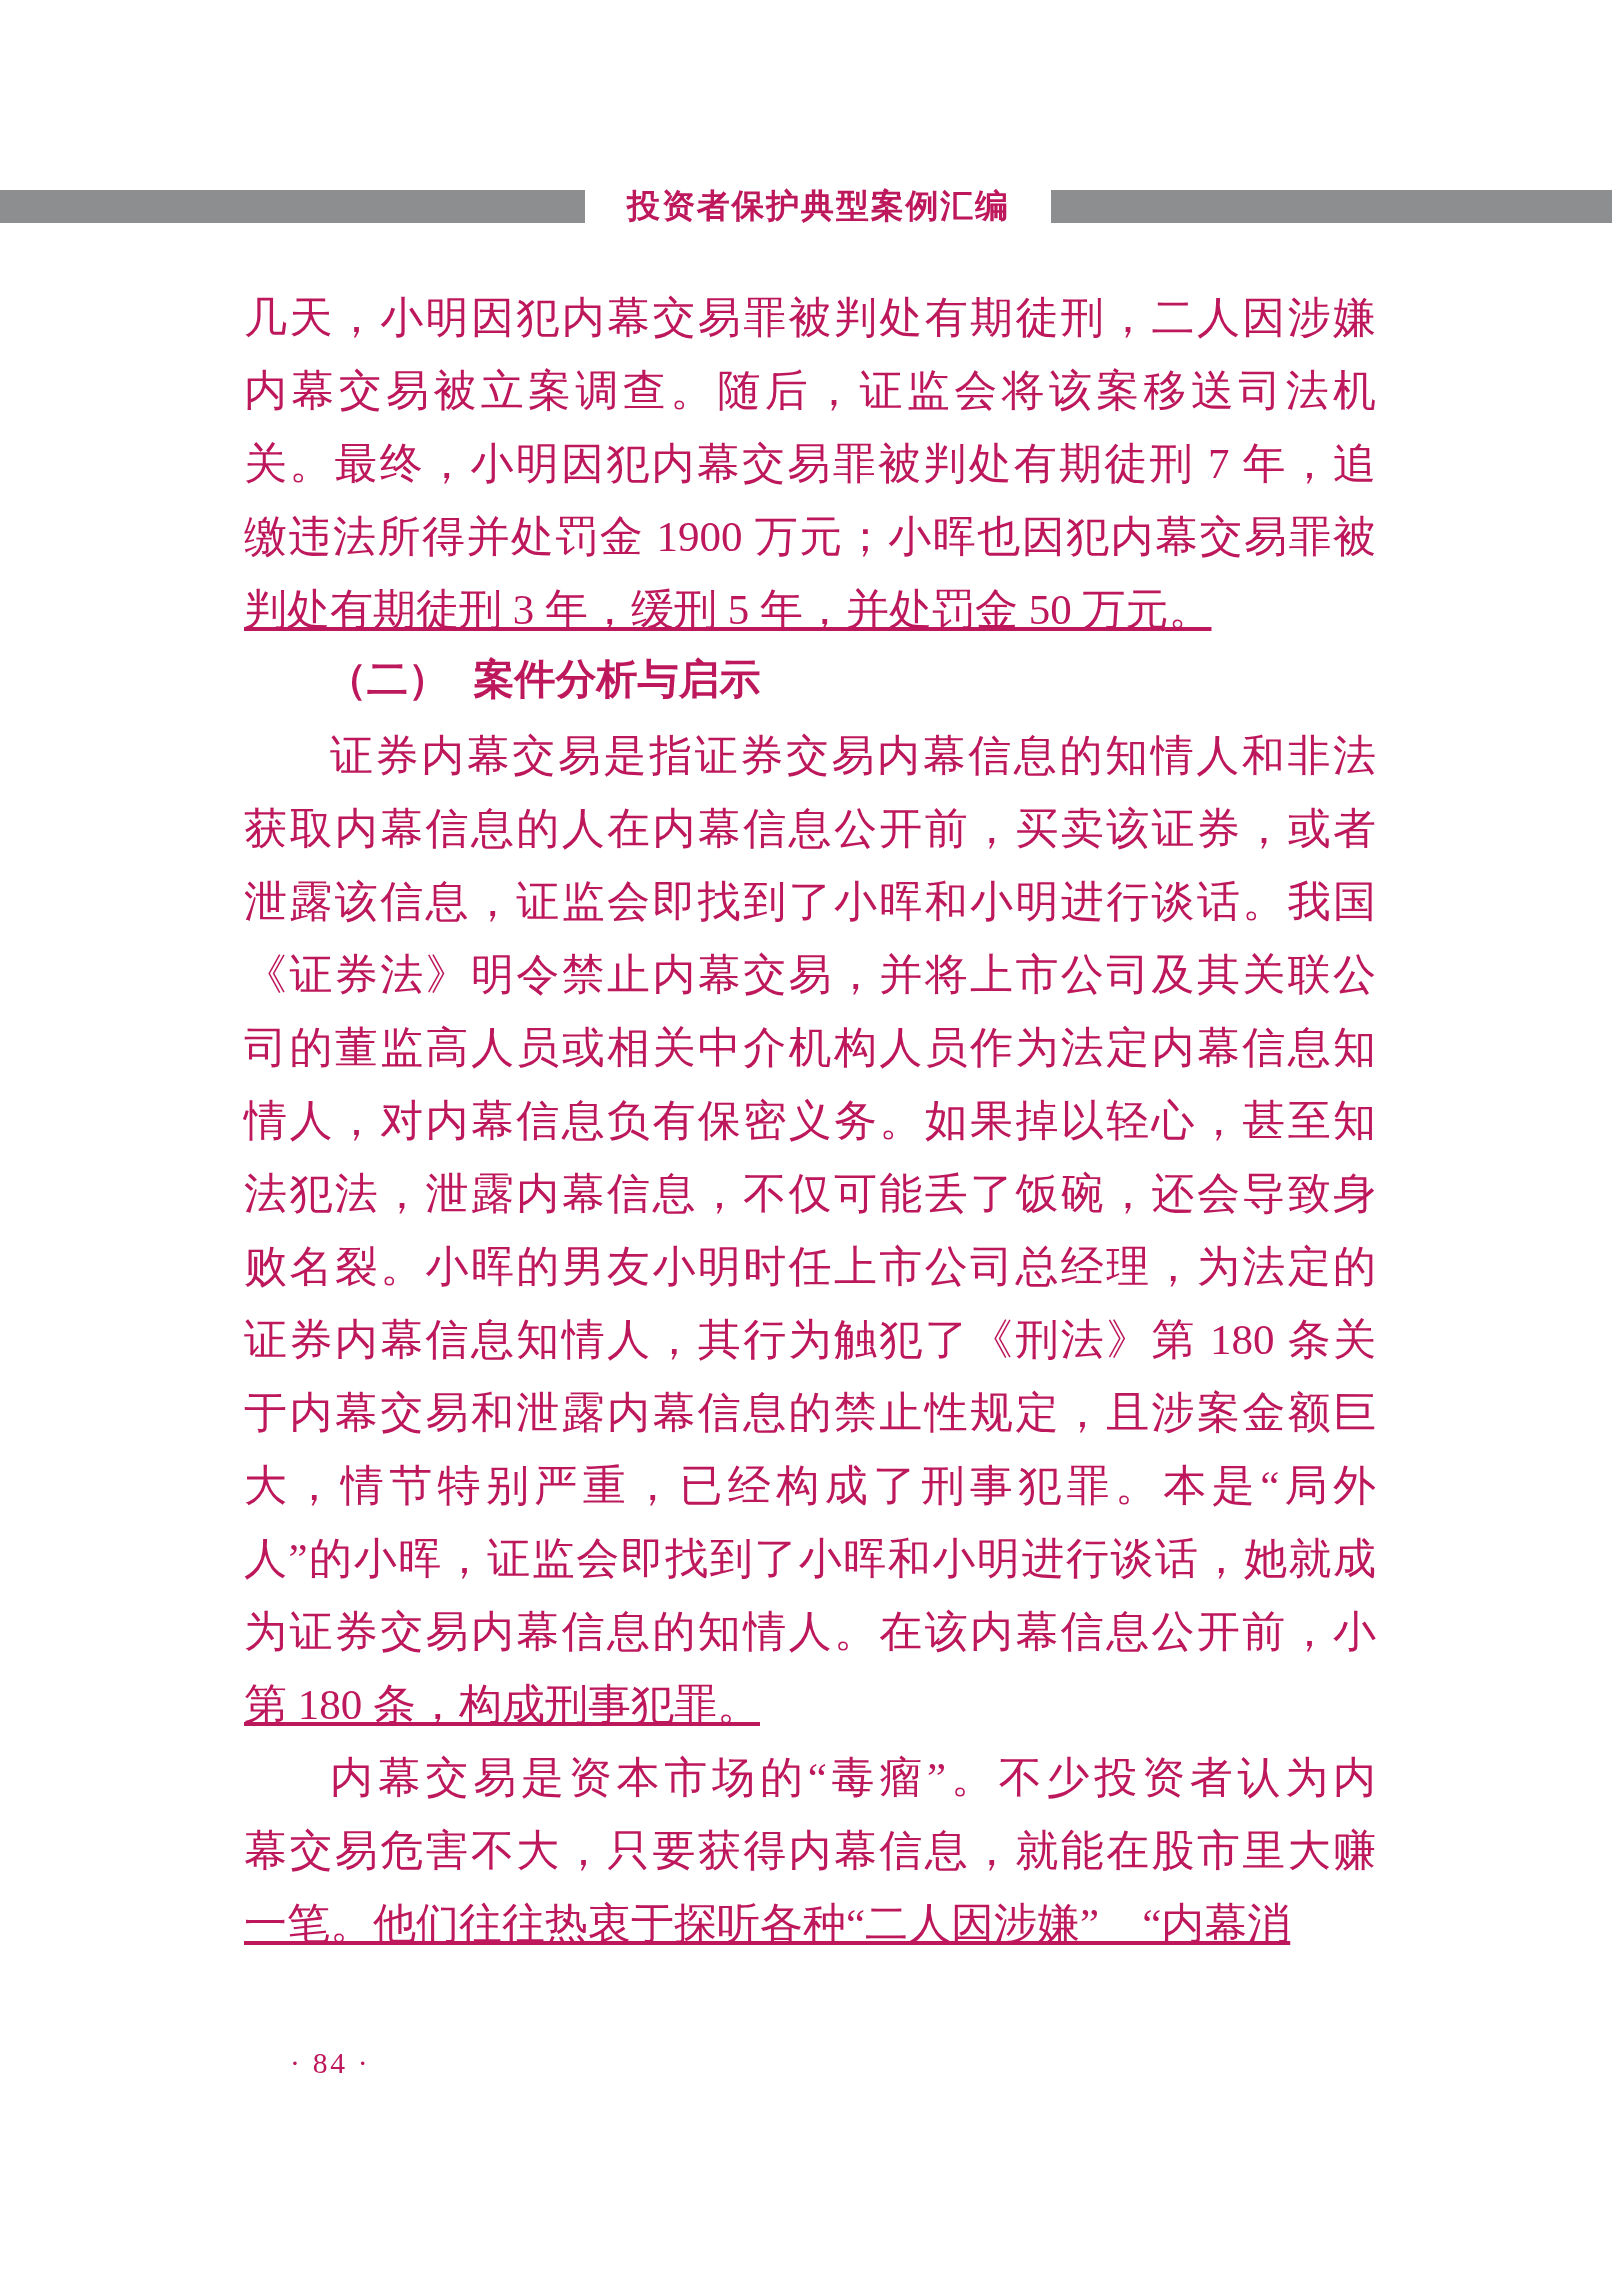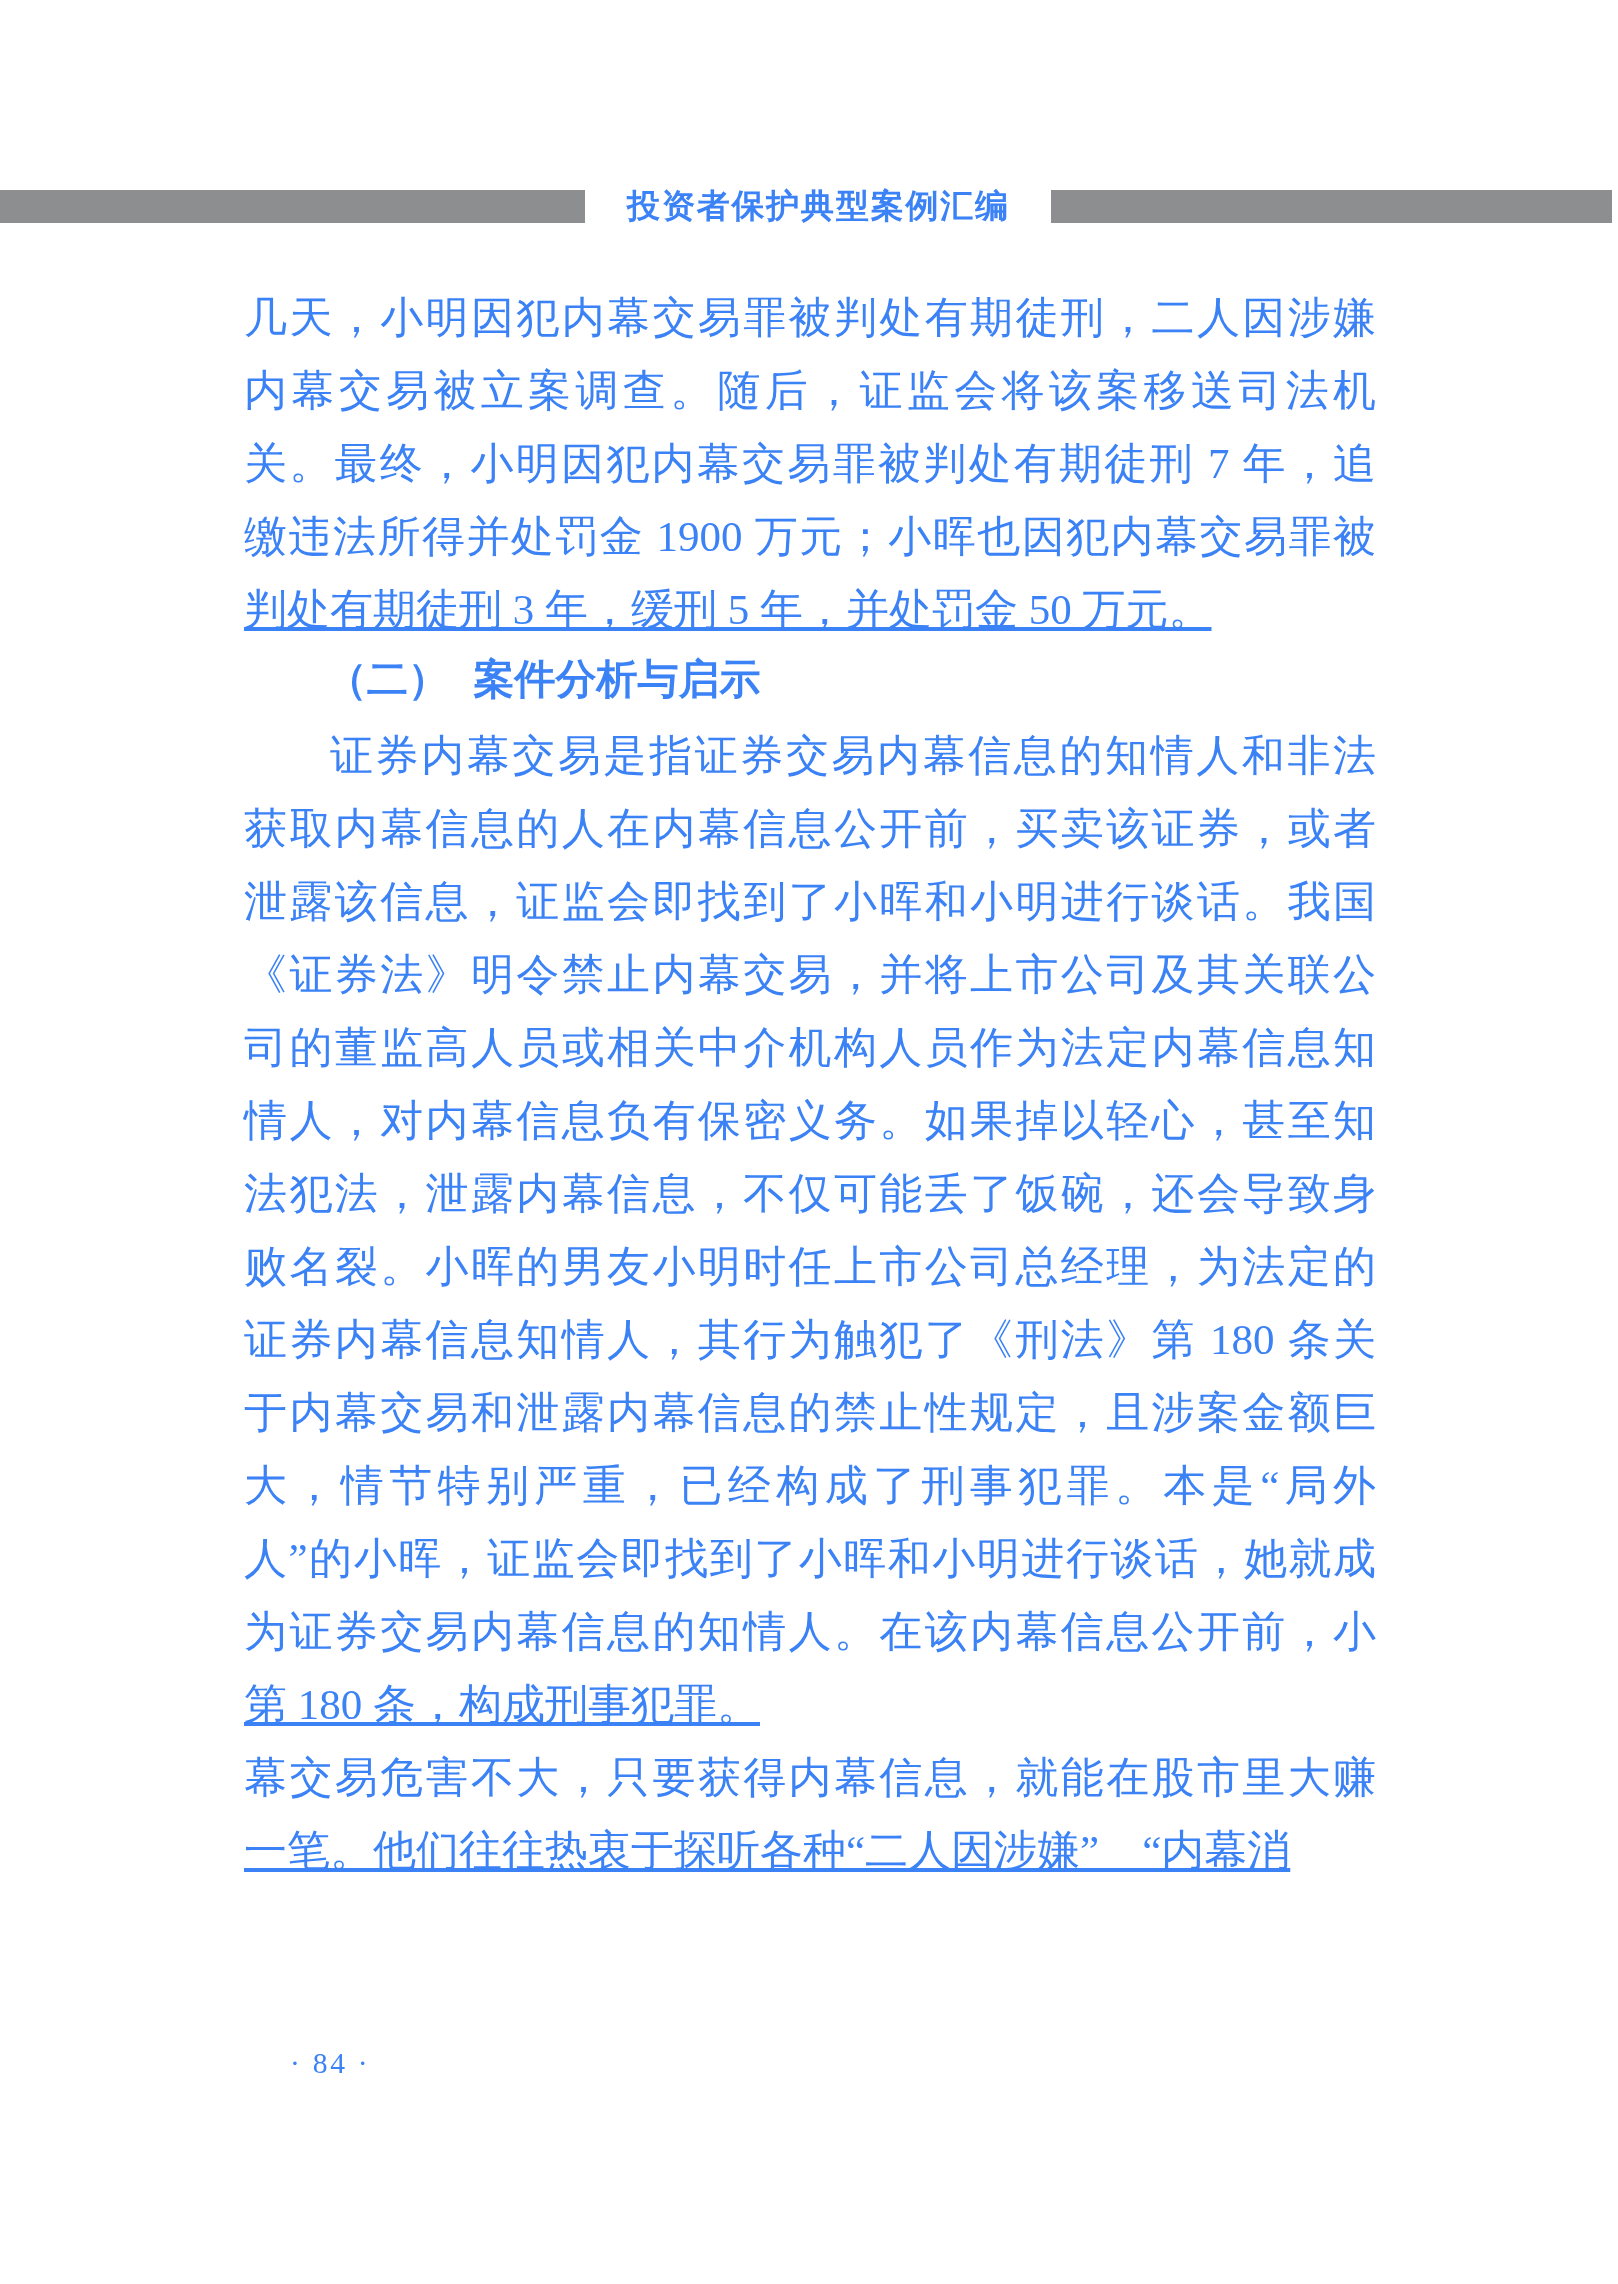--- a/index.html
+++ b/index.html
@@ -62,21 +62,21 @@
     left: 290px;
     top: 2047px;
     font-size: 29.6px;
     letter-spacing: 2.7px;
     white-space: nowrap;
   }
 </style>
 </head>
 <body>
 
-<div class="page" style="background: rgb(255, 255, 255); color: #3b82f6;">
+<div class="page" style="background: rgb(255, 255, 255); color: #be185d;">
 
   <div class="header-rule rule-left" style="background: rgb(140, 142, 144);"></div>
 
   <div class="running-head">投资者保护典型案例汇编</div>
 
   <div class="header-rule rule-right" style="background: rgb(140, 142, 144);"></div>
 
   <div class="body-text" id="body-text">
       <div class="line">几天，小明因犯内幕交易罪被判处有期徒刑，二人因涉嫌</div>
       <div class="line">内幕交易被立案调查。随后，证监会将该案移送司法机</div>
@@ -91,20 +91,21 @@
       <div class="line">司的董监高人员或相关中介机构人员作为法定内幕信息知</div>
       <div class="line">情人，对内幕信息负有保密义务。如果掉以轻心，甚至知</div>
       <div class="line">法犯法，泄露内幕信息，不仅可能丢了饭碗，还会导致身</div>
       <div class="line">败名裂。小晖的男友小明时任上市公司总经理，为法定的</div>
       <div class="line">证券内幕信息知情人，其行为触犯了《刑法》第 180 条关</div>
       <div class="line">于内幕交易和泄露内幕信息的禁止性规定，且涉案金额巨</div>
       <div class="line">大，情节特别严重，已经构成了刑事犯罪。本是“局外</div>
       <div class="line">人”的小晖，证监会即找到了小晖和小明进行谈话，她就成</div>
       <div class="line">为证券交易内幕信息的知情人。在该内幕信息公开前，小</div>
       <div class="line flush">第 180 条，构成刑事犯罪。</div>
+      <div class="line indent">内幕交易是资本市场的“毒瘤”。不少投资者认为内</div>
       <div class="line">幕交易危害不大，只要获得内幕信息，就能在股市里大赚</div>
       <div class="line flush">一笔。他们往往热衷于探听各种“二人因涉嫌”　“内幕消</div>
     </div>
 
   <div class="page-number">· 84 ·</div>
 
 </div>
 
 
 </body></html>

